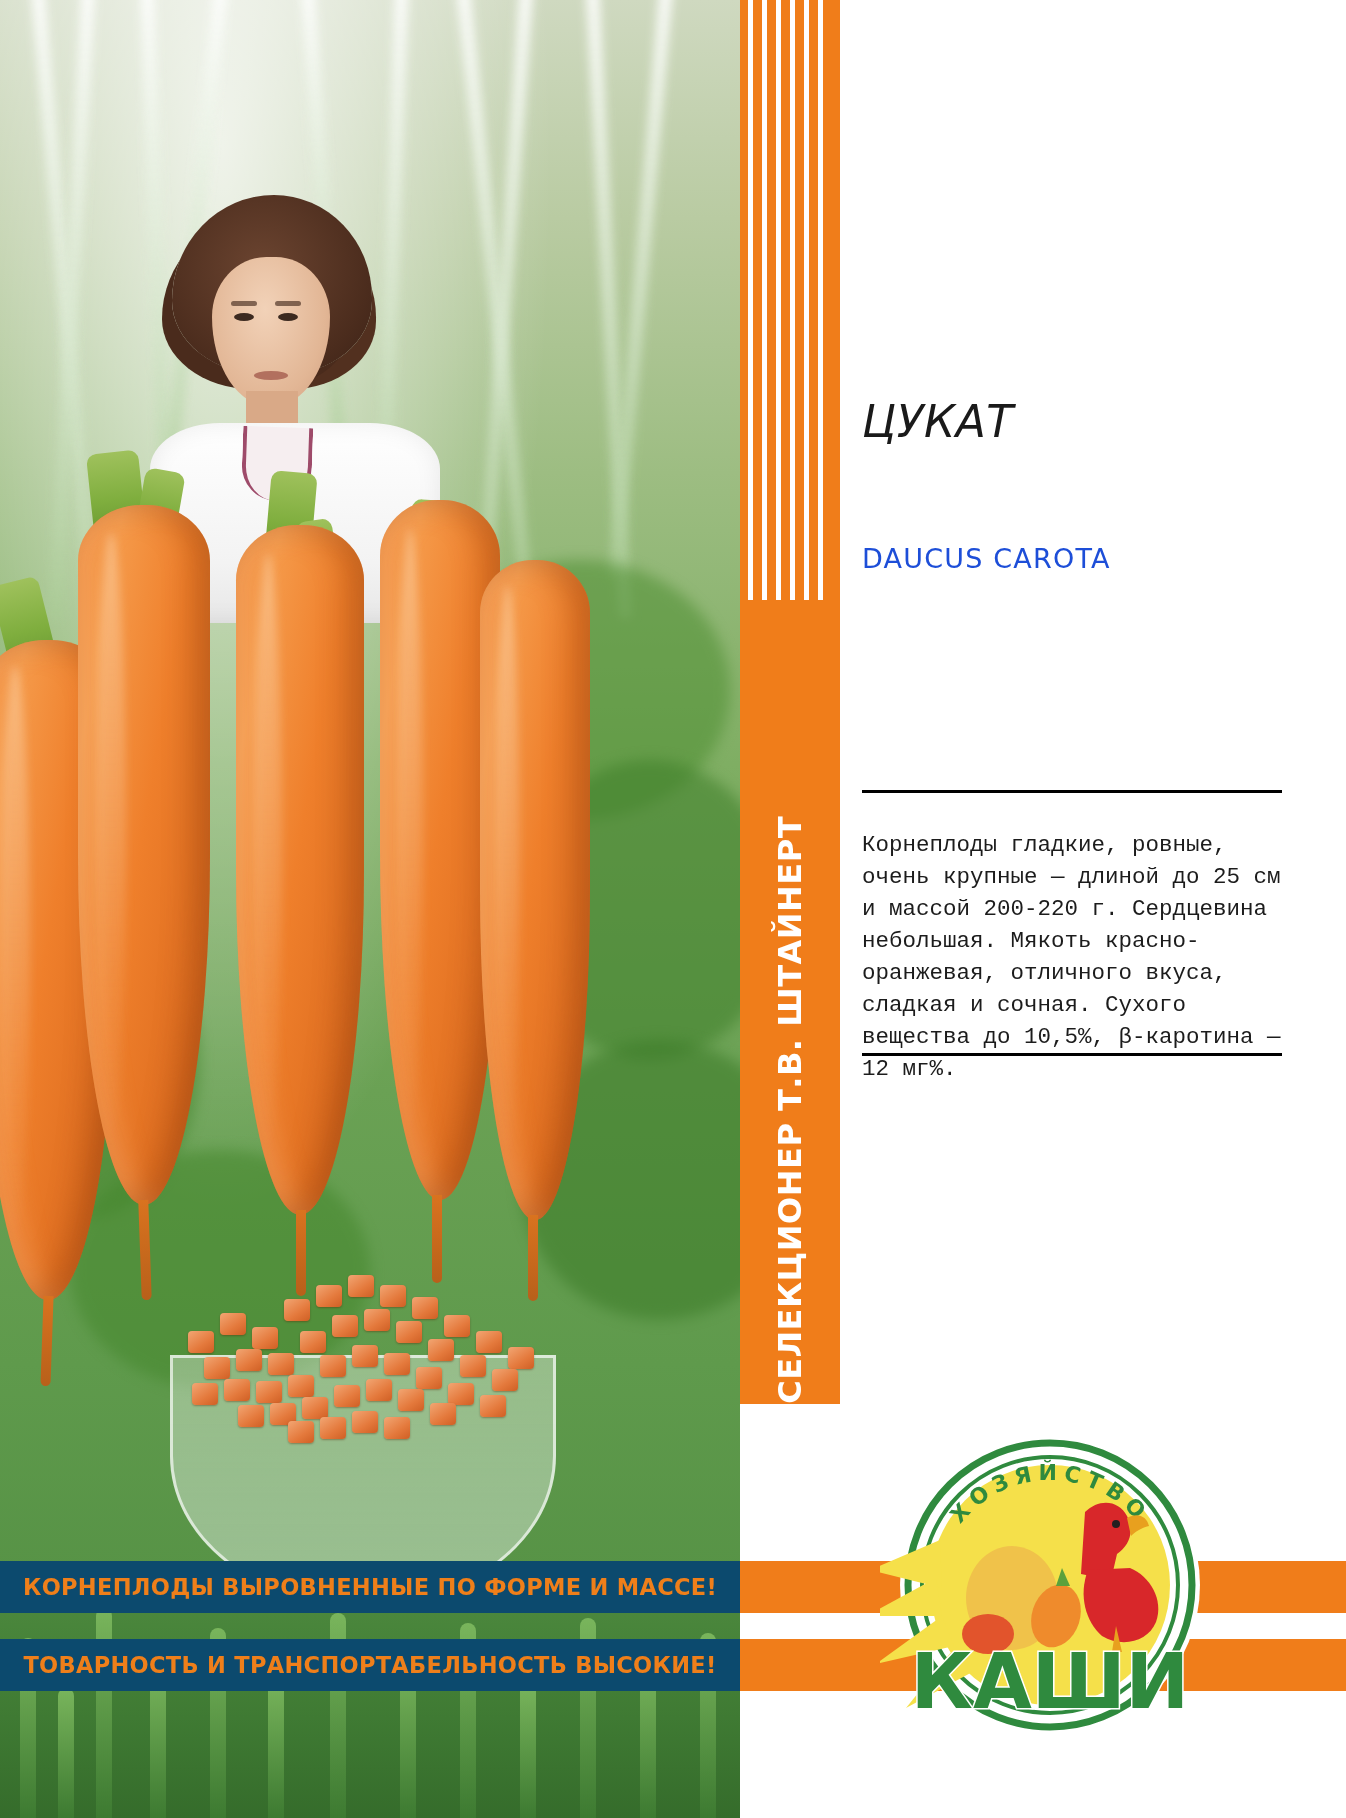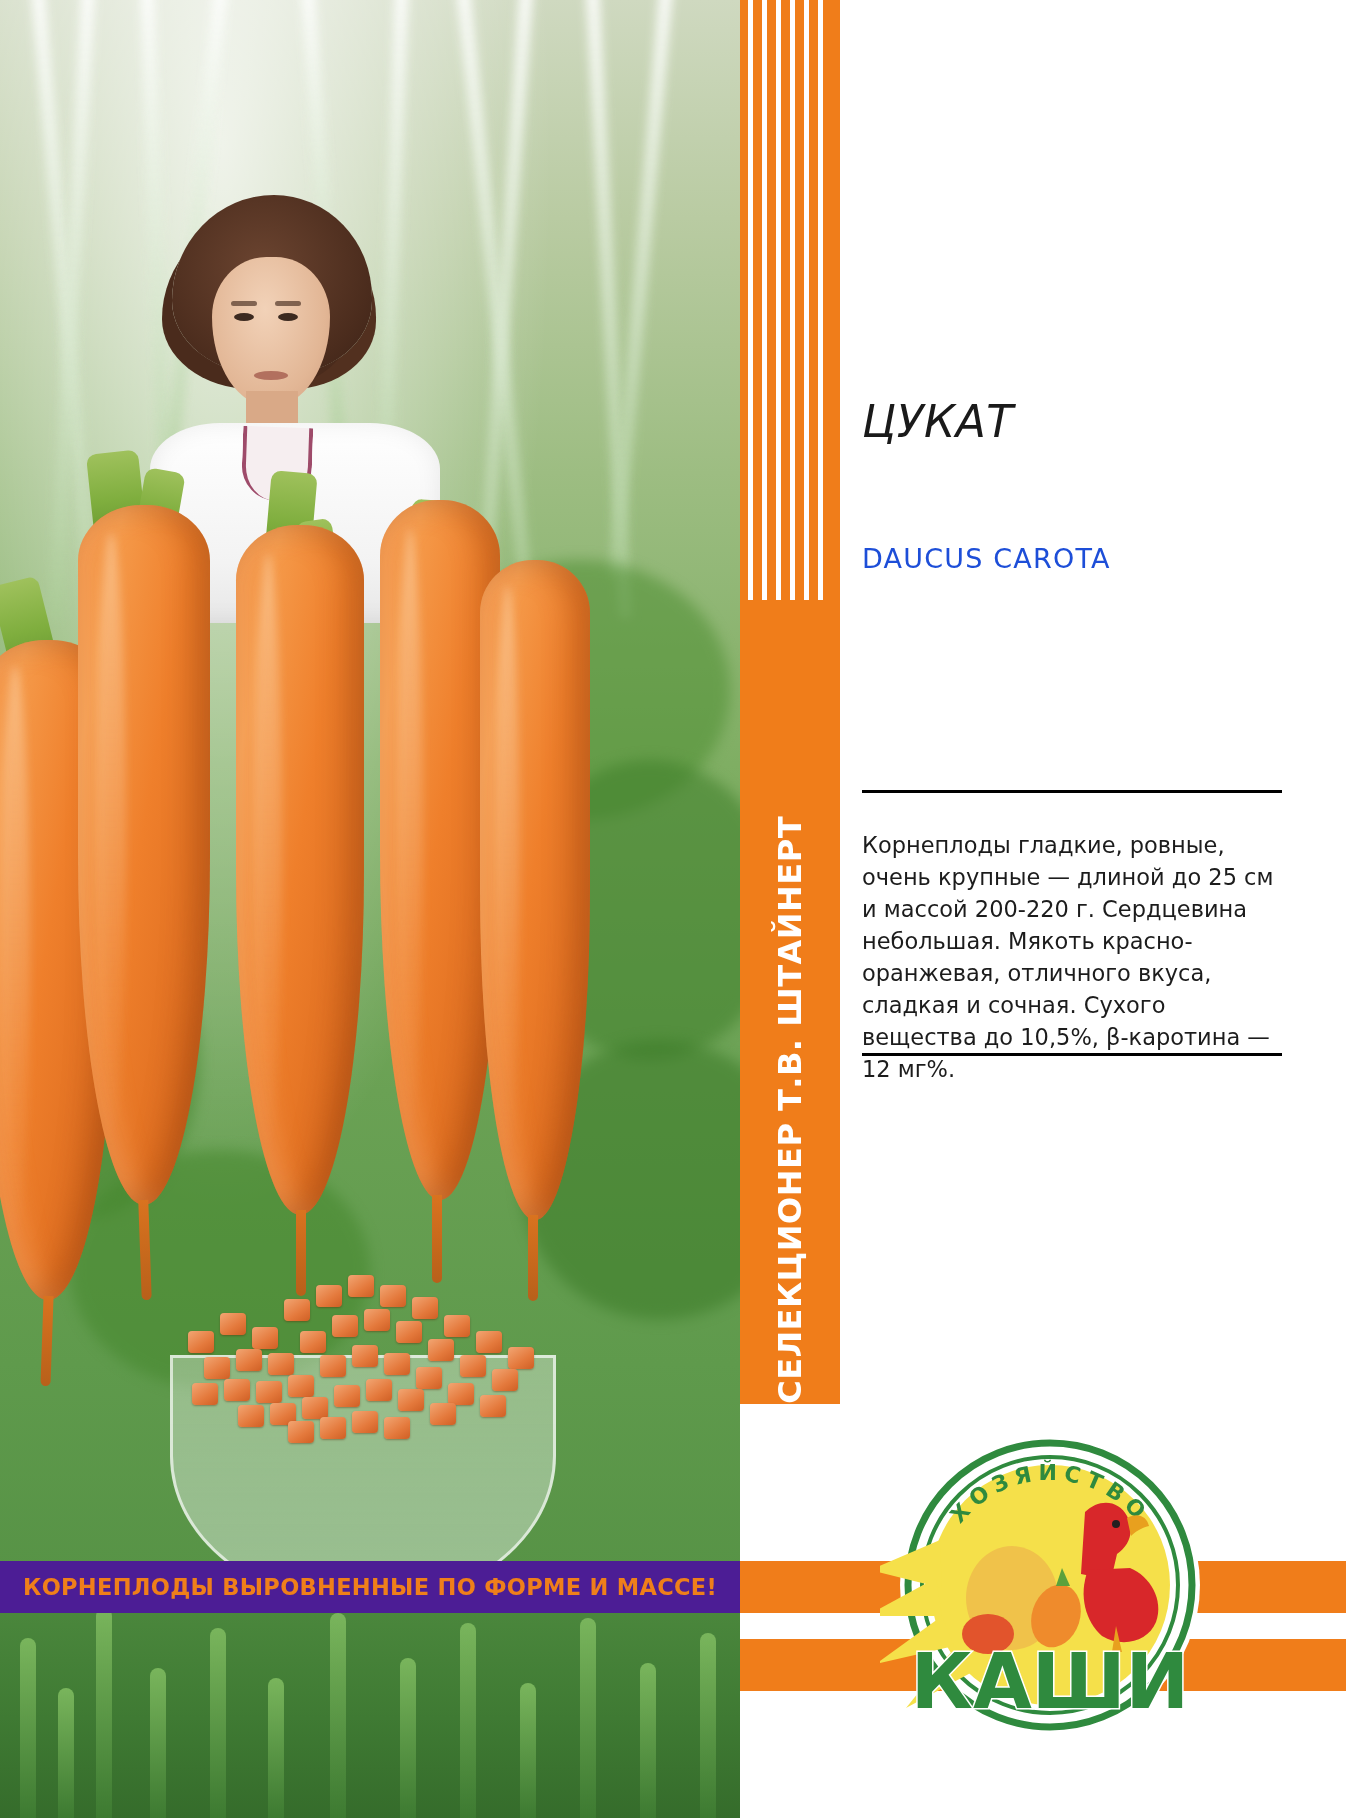--- a/index.html
+++ b/index.html
@@ -206,21 +206,21 @@
     border-radius: 8px 8px 0 0;
     filter: blur(.4px);
   }
 
   
   .caption-bar {
     position: absolute;
     left: 0;
     width: 740px;
     height: 52px;
-    background: #4c1d95;
+    background: #0c4a6e;
     display: flex;
     align-items: center;
     z-index: 3;
   }
   .caption-bar span {
     display: block;
     width: 100%;
     text-align: center;
     color: #ef7f1a;
     font-weight: bold;
@@ -317,21 +317,21 @@
 
   .para {
     position: absolute;
     left: 0;
     width: 420px;
     font-size: 22.5px;
     line-height: 1.42;
     color: #1c1c1c;
   }
   #para-1 { top: 635px; }
-  #para-2 { top: 830px; }
+  #para-2 { top: 830px; font-family: Liberation Mono, monospace; }
   #para-3 { top: 1093px; }
 
   .rule {
     position: absolute;
     left: 0;
     width: 420px;
     height: 3px;
     background: #000000;
   }
   #rule-1 { top: 790px; }
@@ -523,20 +523,23 @@
     <div class="para" id="para-2">Корнеплоды гладкие, ровные, очень крупные — длиной до 25 см и массой 200-220 г. Сердцевина небольшая. Мякоть красно-оранжевая, отличного вкуса, сладкая и сочная. Сухого вещества до 10,5%, β-каротина — 12 мг%.</div>
     <div class="rule" id="rule-2"></div>
   </div>
 
   <div class="bottom-band"></div>
   <div class="bottom-band-2"></div>
 
   <div class="caption-bar" id="caption-1">
     <span>КОРНЕПЛОДЫ ВЫРОВНЕННЫЕ ПО ФОРМЕ И МАССЕ!</span>
   </div>
+  <div class="caption-bar" id="caption-2">
+    <span>ТОВАРНОСТЬ И ТРАНСПОРТАБЕЛЬНОСТЬ ВЫСОКИЕ!</span>
+  </div>
 
   <div class="logo">
     <svg viewBox="0 0 340 340" width="340" height="340" xmlns="http://www.w3.org/2000/svg">
 
       <circle cx="170" cy="165" r="150" fill="#ffffff"></circle>
 
       <circle cx="170" cy="165" r="142" fill="none" stroke="#2f8a3e" stroke-width="7"></circle>
       <circle cx="170" cy="165" r="128" fill="none" stroke="#2f8a3e" stroke-width="4"></circle>
 
       <g fill="#f5e04a">

